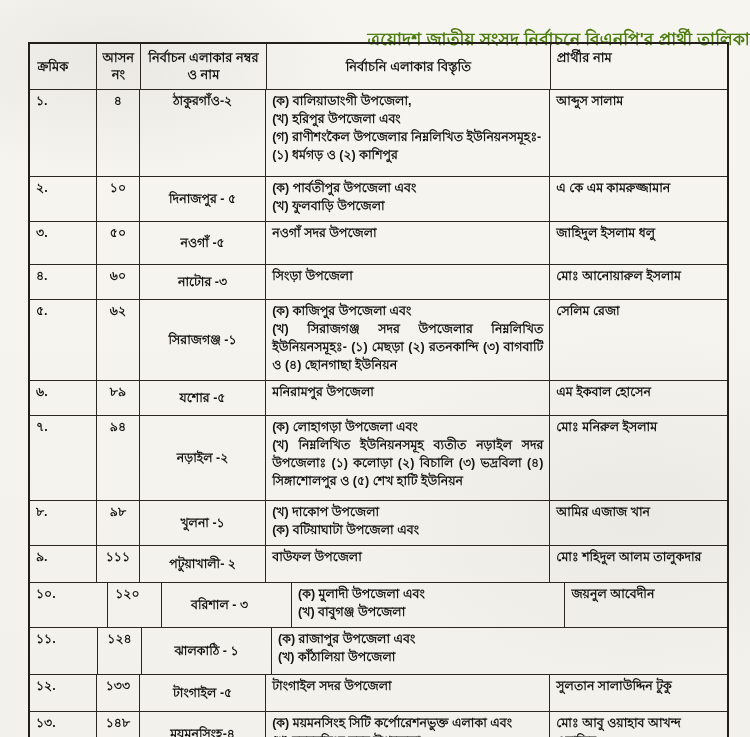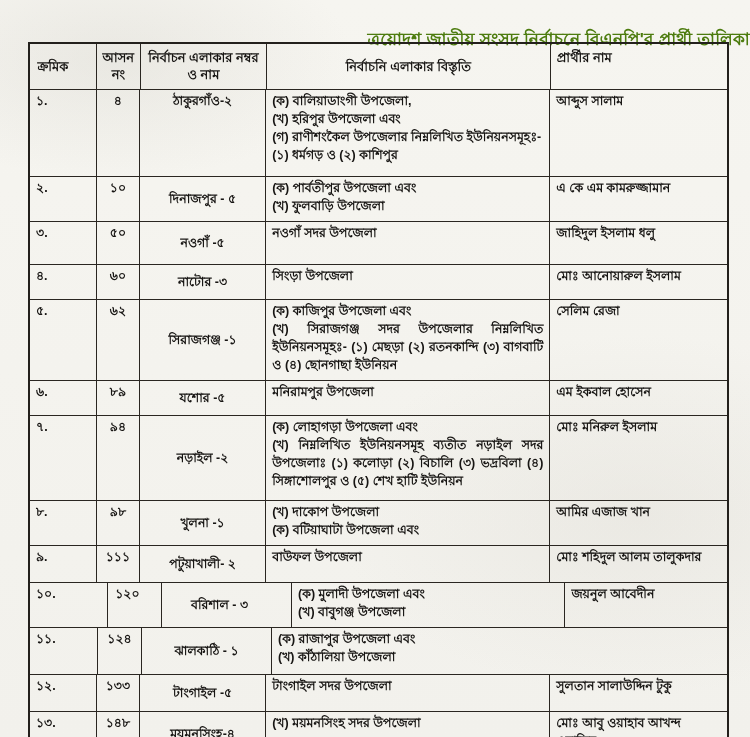--- a/index.html
+++ b/index.html
@@ -222,20 +222,21 @@
             <div class="extent-line">টাংগাইল সদর উপজেলা</div>
           </div>
     <div class="cell c-cand">সুলতান সালাউদ্দিন টুকু</div>
   </div>
 
   <div class="trow">
     <div class="cell c-serial">১৩.</div>
     <div class="cell c-seat">১৪৮</div>
     <div class="cell c-const">ময়মনসিংহ-৪</div>
     <div class="cell c-extent">
+            <div class="extent-line">(ক) ময়মনসিংহ সিটি কর্পোরেশনভুক্ত এলাকা এবং</div>
             <div class="extent-line">(খ) ময়মনসিংহ সদর উপজেলা</div>
           </div>
     <div class="cell c-cand">মোঃ আবু ওয়াহাব আখন্দ ওয়ালিদ</div>
   </div>
 
 </div>
   </div>
 </div>
 
 </body></html>

